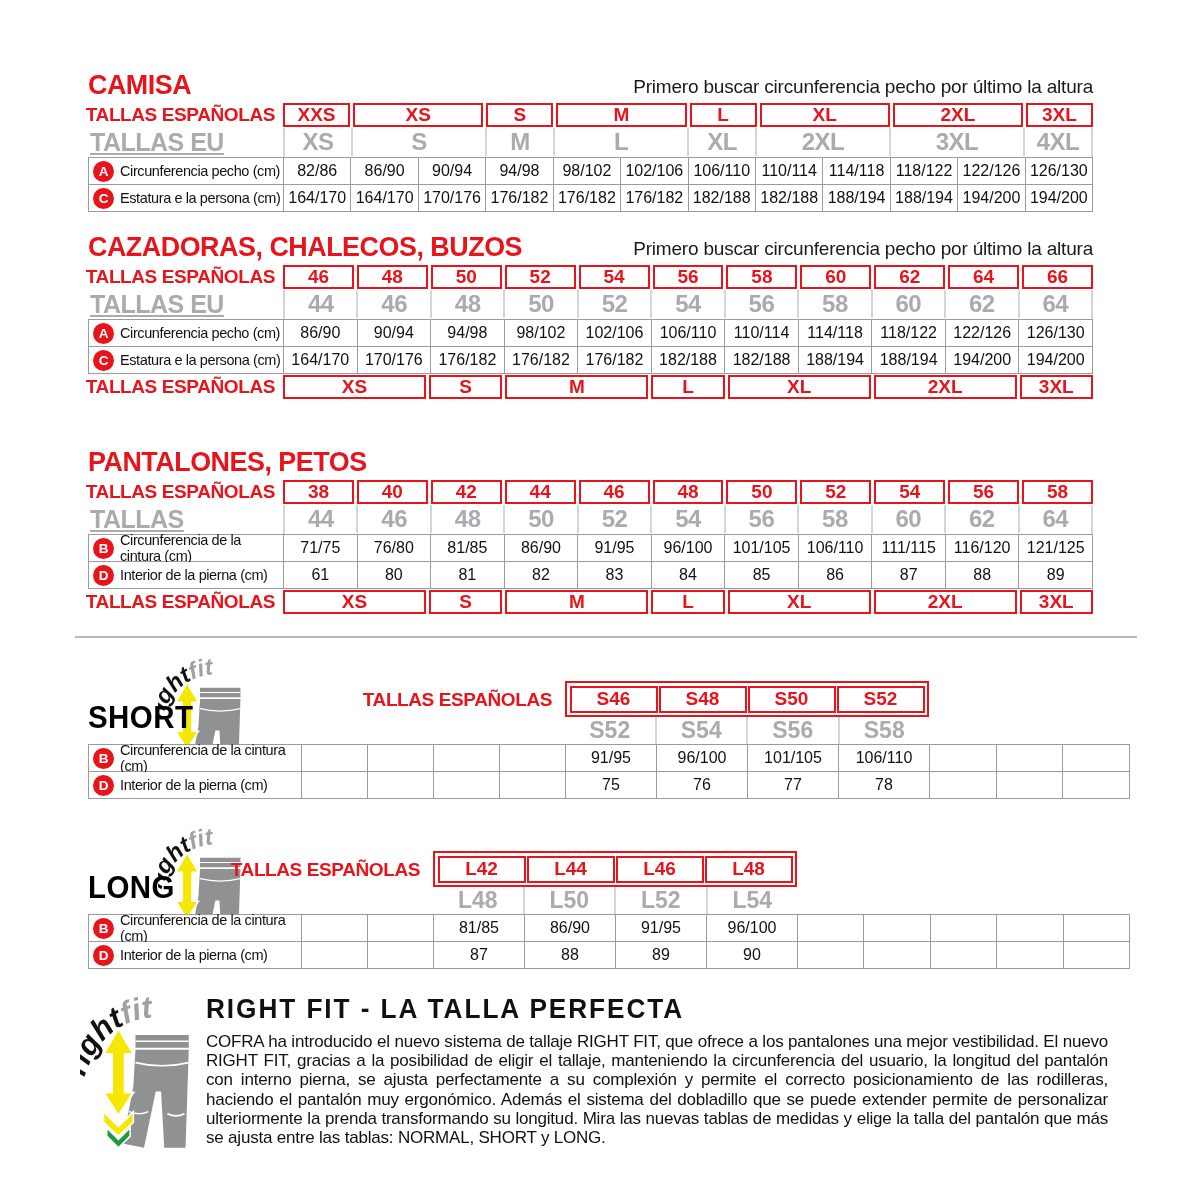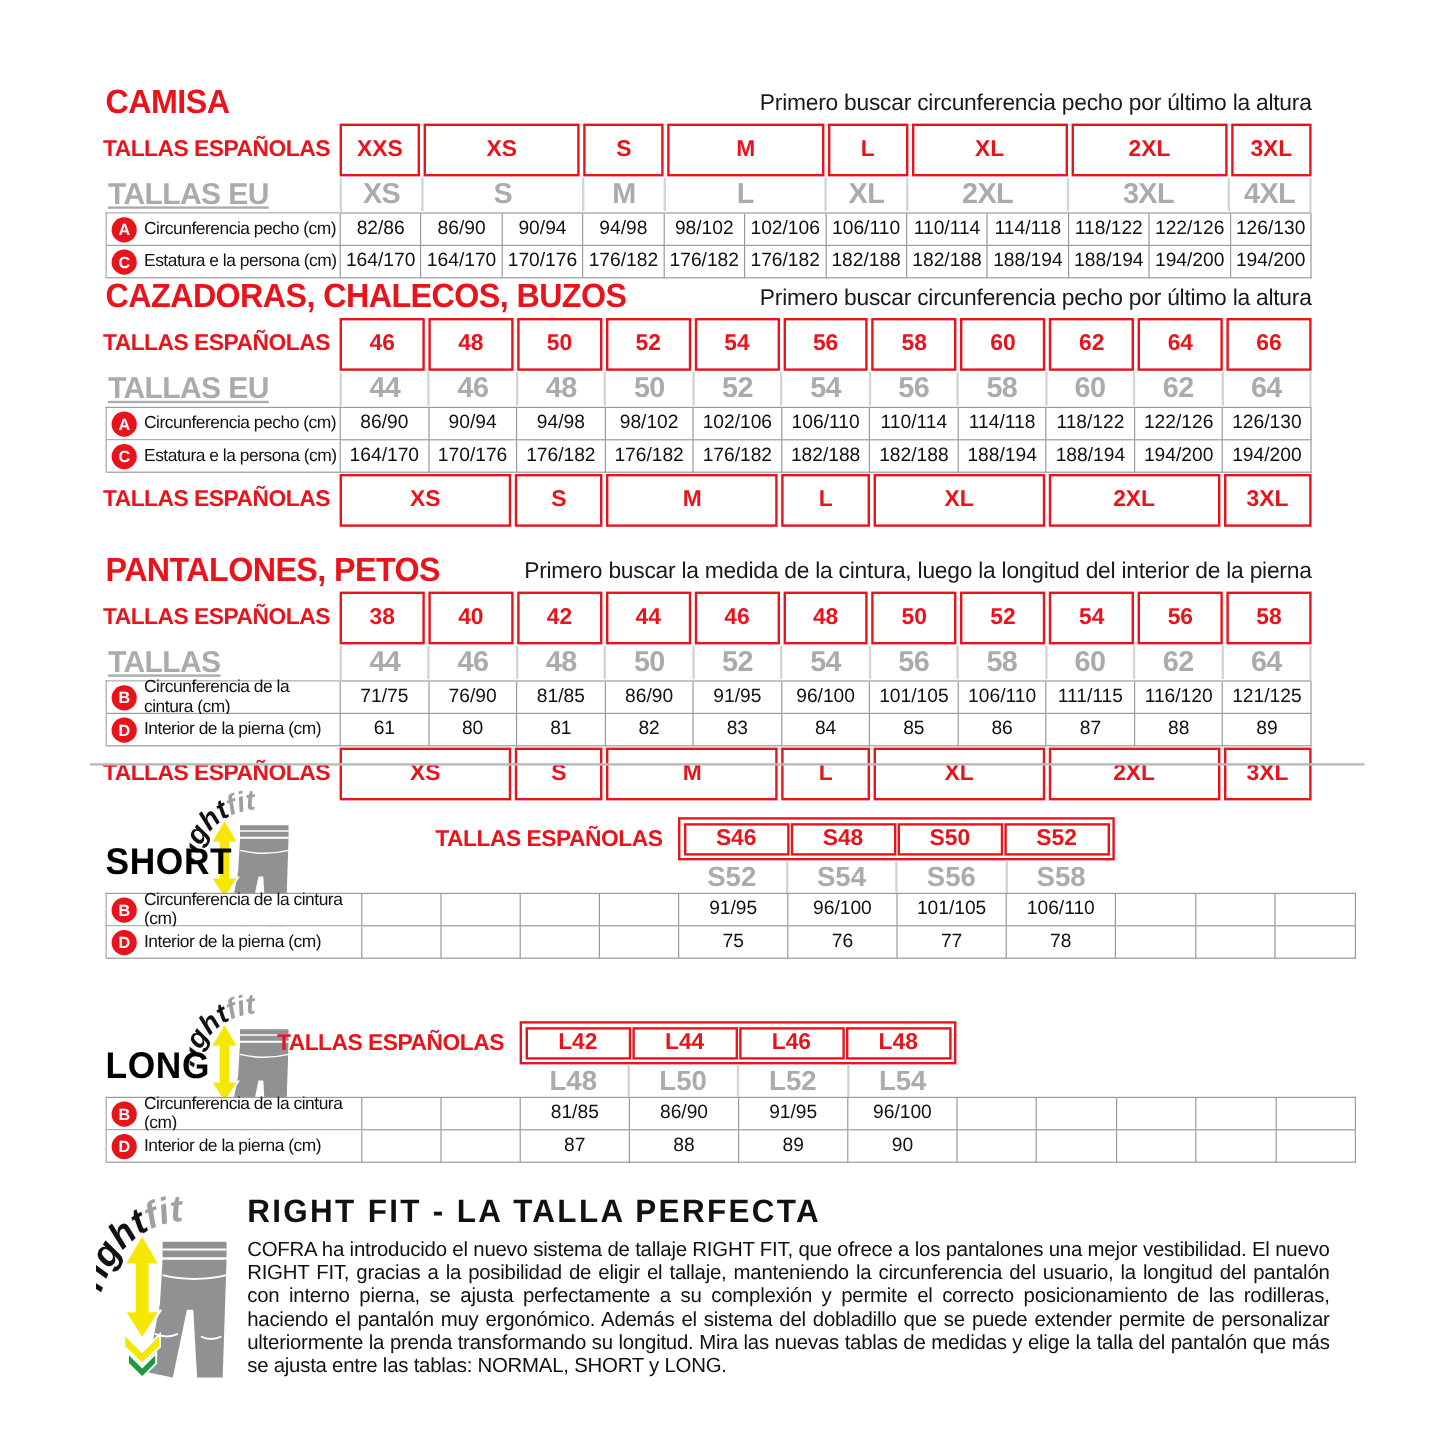--- a/index.html
+++ b/index.html
@@ -12,21 +12,21 @@
   .title { color:var(--red); font-size:28px; font-weight:bold; letter-spacing:-0.5px; line-height:30px; transform:scaleX(0.96); transform-origin:left bottom; white-space:nowrap; }
   .note { margin-left:auto; font-size:19px; color:#1a1a1a; padding-bottom:2px; letter-spacing:-0.2px; white-space:nowrap; }
 
   .row { display:flex; width:100%; }
   .lab-main { width:195px; flex:none; display:flex; align-items:center; }
   .lab-es { justify-content:flex-end; padding-right:8px; color:var(--red); font-weight:bold; font-size:19px; letter-spacing:-0.4px; white-space:nowrap; }
   .lab-eu { justify-content:flex-start; padding-left:2px; color:var(--gray); font-weight:bold; font-size:25px; letter-spacing:-0.5px;text-decoration:underline; }
 
   .redgrp { flex:1 1 0; display:flex; gap:3px; }
   .redcell { border:2.5px solid var(--red); color:var(--red); font-weight:bold; font-size:19px;
-             display:flex; align-items:center; justify-content:center; height:44px; flex:1 1 0; }
+             display:flex; align-items:center; justify-content:center; height:24px; flex:1 1 0; }
   .redcell.sp2 { flex:2 1 0; }
 
   .eurow { margin-top:1px; }
   .eugrp { flex:1 1 0; display:flex; border-left:2px solid var(--ltline); border-right:2px solid var(--ltline); }
   .eucell { flex:1 1 0; display:flex; align-items:center; justify-content:center; height:28px;
             color:var(--gray); font-weight:bold; font-size:24px; letter-spacing:-0.5px; border-right:2px solid var(--ltline); }
   .eucell:last-child { border-right:none; }
   .eucell.sp2 { flex:2 1 0; }
 
   .datatbl { border-top:1.5px solid var(--line); border-left:1.5px solid var(--line); width:100%; }
@@ -247,24 +247,23 @@
       <div class="redcell">S</div>
       <div class="redcell sp2">M</div>
       <div class="redcell">L</div>
       <div class="redcell sp2">XL</div>
       <div class="redcell sp2">2XL</div>
       <div class="redcell">3XL</div>
     </div>
   </div>
 </section>
 
-<section class="sec" style="top:460px">
+<section class="sec" style="top:447px">
   <div class="sechead">
     <h2 class="title">PANTALONES, PETOS</h2>
-    <div class="note">Primero buscar la medida de la cintura, luego la longitud del interior de la pierna</div>
   </div>
   <div class="row">
     <div class="lab-main lab-es">TALLAS ESPAÑOLAS</div>
     <div class="redgrp">
       <div class="redcell">38</div>
       <div class="redcell">40</div>
       <div class="redcell">42</div>
       <div class="redcell">44</div>
       <div class="redcell">46</div>
       <div class="redcell">48</div>
@@ -291,21 +290,21 @@
       <div class="eucell">64</div>
     </div>
   </div>
   <div class="datatbl">
     <div class="vrow">
       <div class="dlab">
         <span class="badge">B</span>
         <span>Circunferencia de la cintura (cm)</span>
       </div>
       <div class="vcell">71/75</div>
-      <div class="vcell">76/90</div>
+      <div class="vcell">76/80</div>
       <div class="vcell">81/85</div>
       <div class="vcell">86/90</div>
       <div class="vcell">91/95</div>
       <div class="vcell">96/100</div>
       <div class="vcell">101/105</div>
       <div class="vcell">106/110</div>
       <div class="vcell">111/115</div>
       <div class="vcell">116/120</div>
       <div class="vcell">121/125</div>
     </div>

